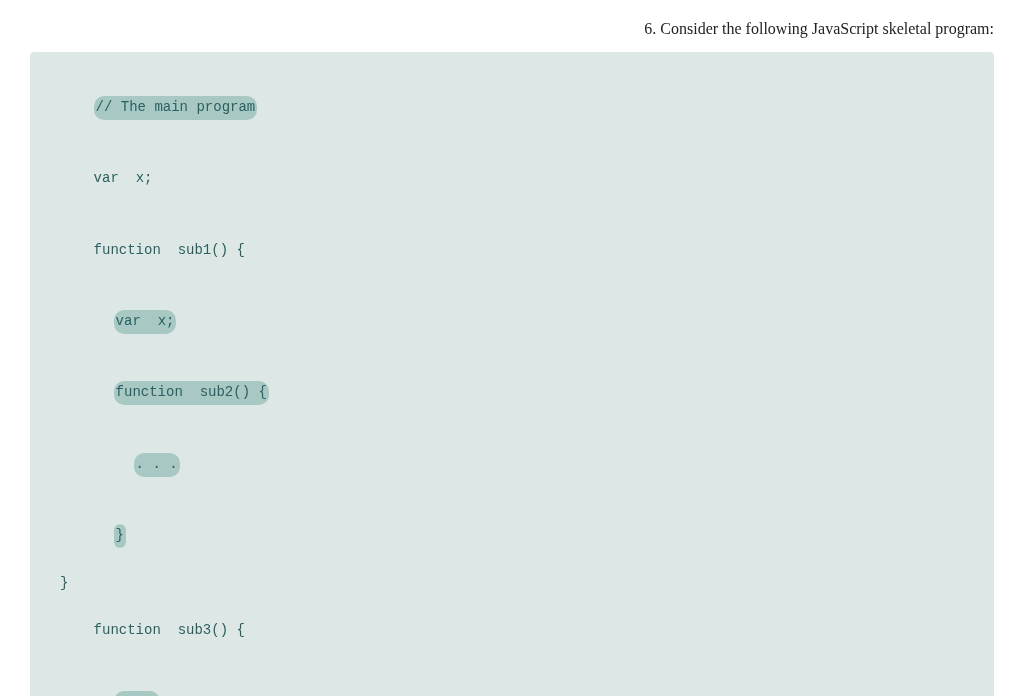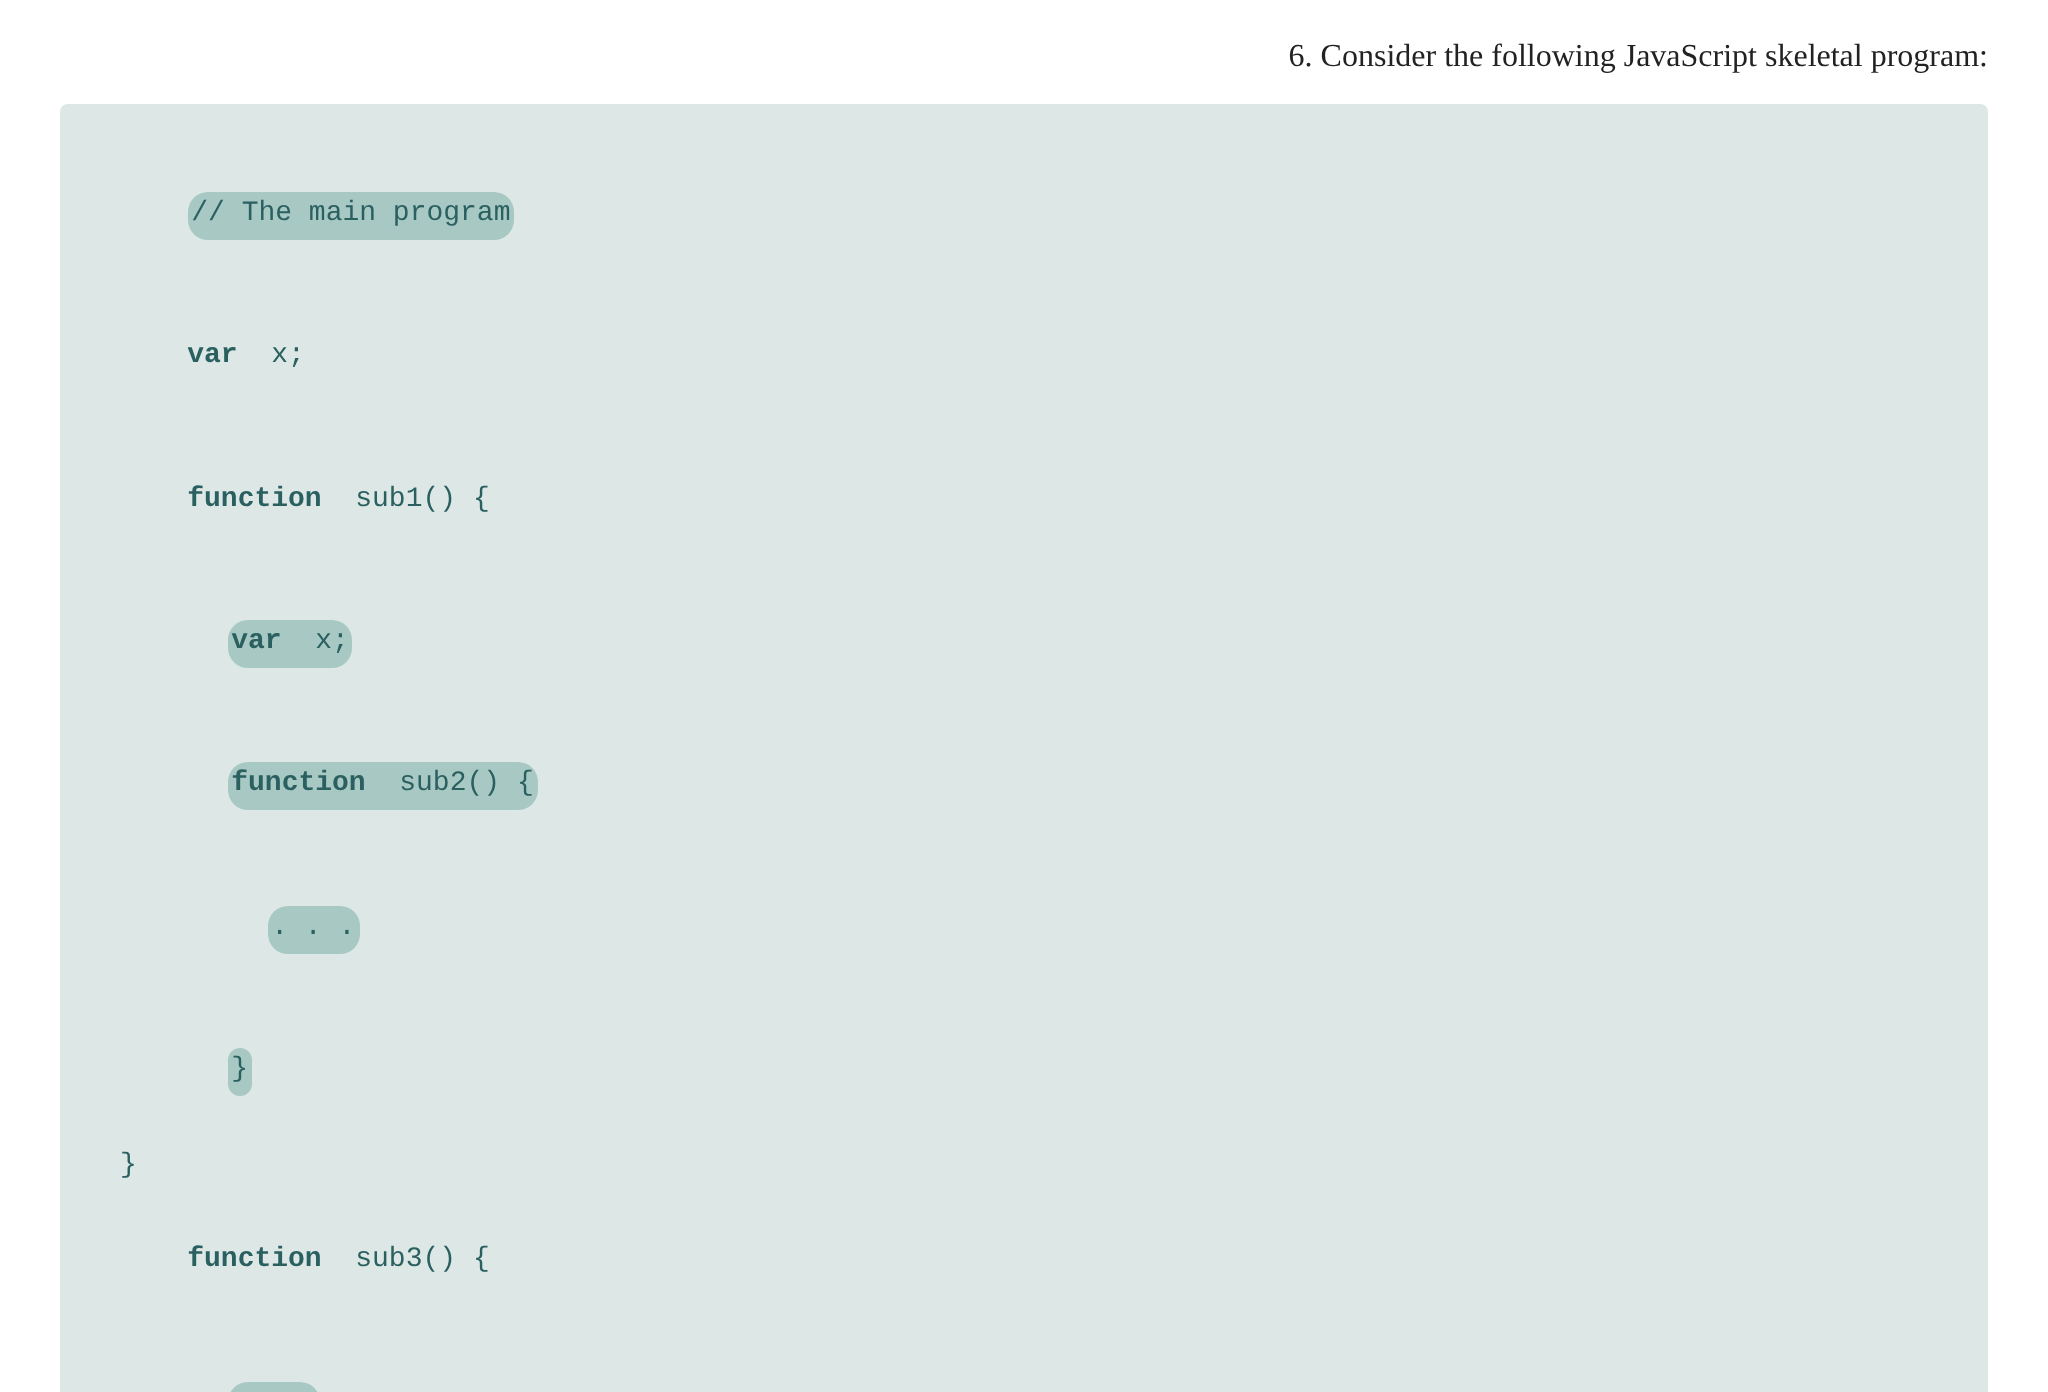--- a/index.html
+++ b/index.html
@@ -42,21 +42,21 @@
     }
 
     .code-highlight {
       background-color: #a8c8c4;
       display: inline-block;
       padding: 0 2px;
       border-radius: 10px;
     }
 
     .keyword {
-      font-weight: bold;
+      font-weight: normal;
     }
 
     .indent1 { padding-left: 20px; }
     .indent2 { padding-left: 40px; }
 
   </style>
 </head>
 <body>
 
 <p class="question-text">6. Consider the following JavaScript skeletal program:</p>

